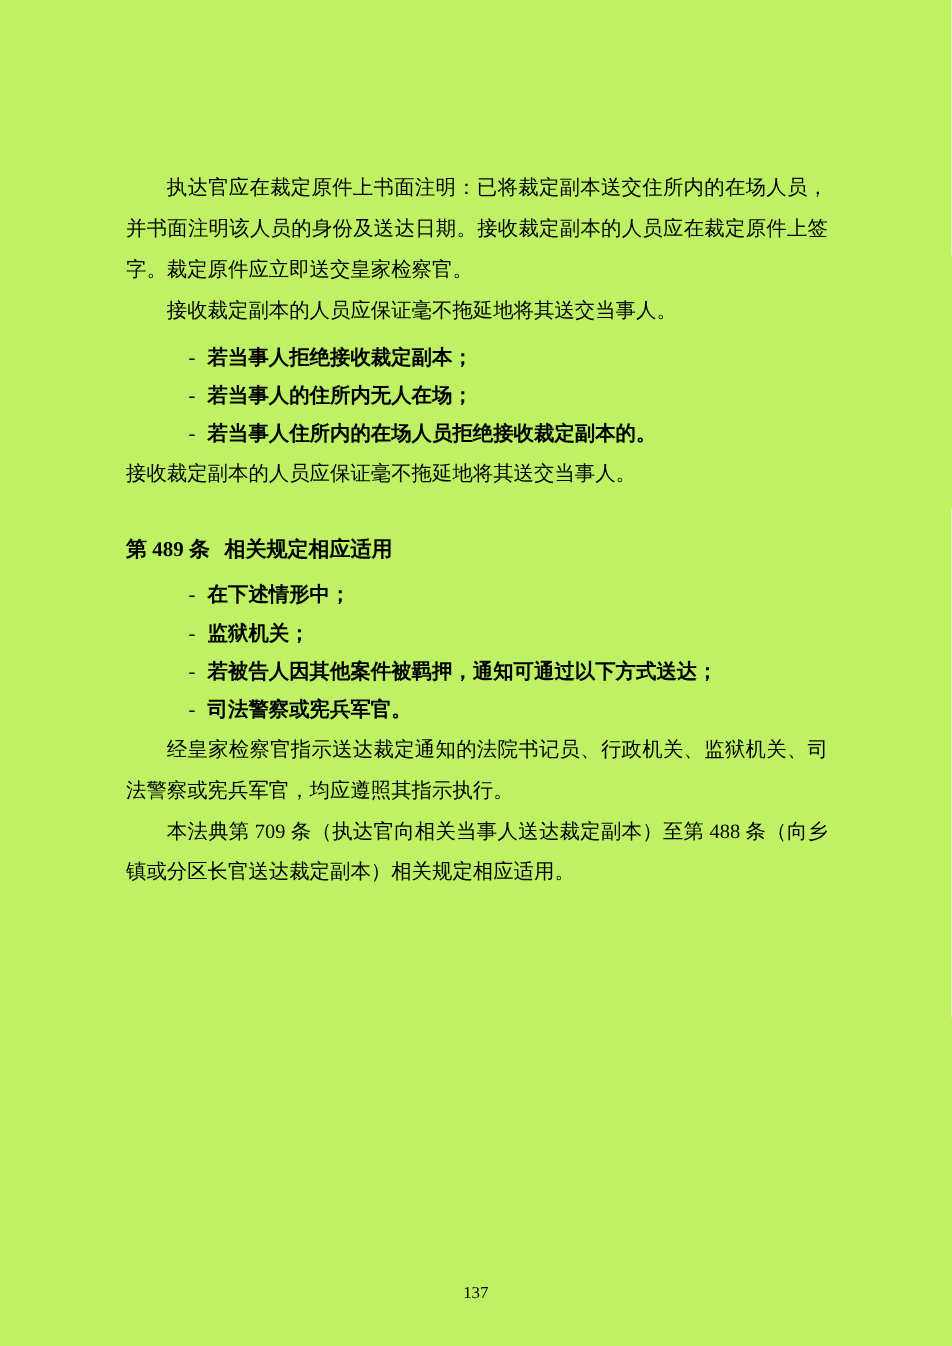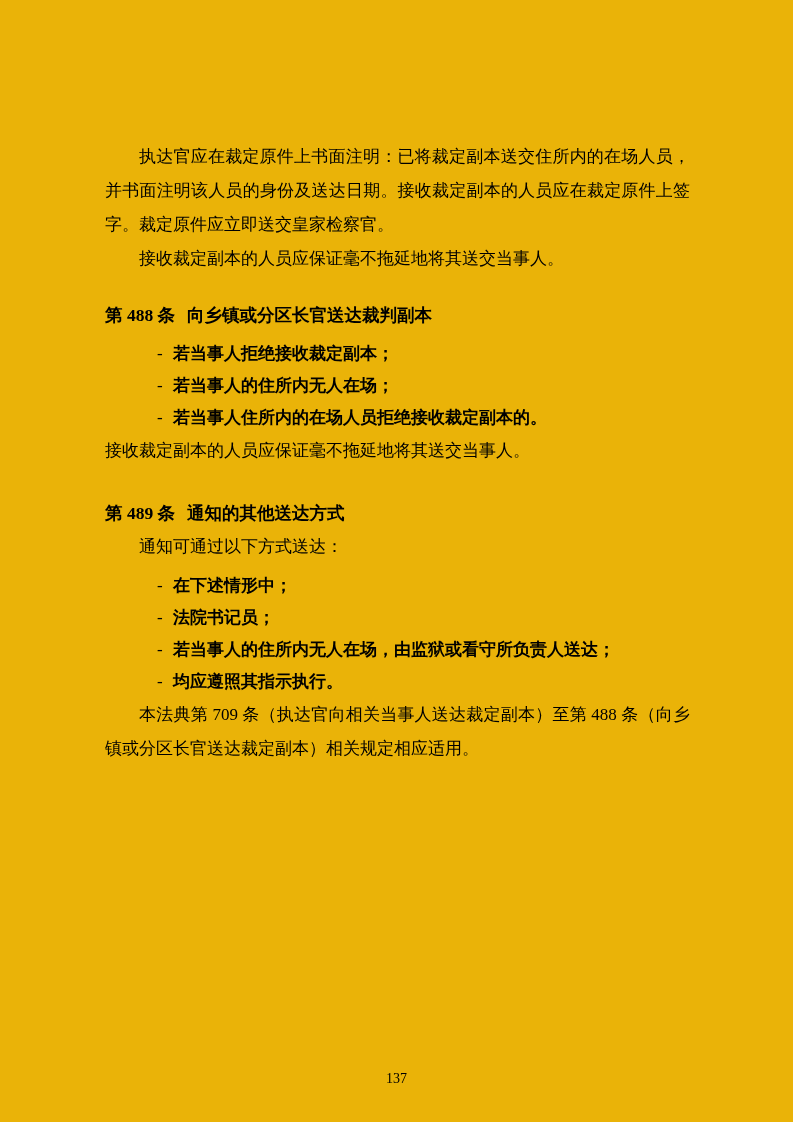--- a/index.html
+++ b/index.html
@@ -4,21 +4,21 @@
 <style>
   html, body {
     margin: 0;
     padding: 0;
     background: #ffffff;
   }
   .page {
     position: relative;
     width: 793px;
     height: 1122px;
-    background: #eab308;
+    background: #bef264;
     color: #000000;
     font-family: "Liberation Serif", "DejaVu Serif", serif;
     overflow: hidden;
   }
   .content {
     position: absolute;
     left: 105px;
     top: 140px;
     width: 585px;
     font-size: 17px;
@@ -71,61 +71,60 @@
 </style>
 </head>
 <body>
 
 <div class="page">
   <div class="content">
 
     <p class="para indent">执达官应在裁定原件上书面注明：已将裁定副本送交住所内的在场人员，并书面注明该人员的身份及送达日期。接收裁定副本的人员应在裁定原件上签字。裁定原件应立即送交皇家检察官。</p>
     <p class="para indent">接收裁定副本的人员应保证毫不拖延地将其送交当事人。</p>
 
-    <h2 class="heading"><span class="heading-number">第 488 条</span><span class="heading-title">向乡镇或分区长官送达裁判副本</span></h2>
 
 
     <div class="bullets">
       <div class="bullet">
         <span class="marker">-</span>
         <span class="btext">若当事人拒绝接收裁定副本；</span>
       </div>
       <div class="bullet">
         <span class="marker">-</span>
         <span class="btext">若当事人的住所内无人在场；</span>
       </div>
       <div class="bullet">
         <span class="marker">-</span>
         <span class="btext">若当事人住所内的在场人员拒绝接收裁定副本的。</span>
       </div>
     </div>
 
     <p class="para">接收裁定副本的人员应保证毫不拖延地将其送交当事人。</p>
 
-    <h2 class="heading heading-489"><span class="heading-number">第 489 条</span><span class="heading-title">通知的其他送达方式</span></h2>
+    <h2 class="heading heading-489"><span class="heading-number">第 489 条</span><span class="heading-title">相关规定相应适用</span></h2>
 
-    <p class="para indent">通知可通过以下方式送达：</p>
 
     <div class="bullets">
       <div class="bullet">
         <span class="marker">-</span>
         <span class="btext">在下述情形中；</span>
       </div>
       <div class="bullet">
         <span class="marker">-</span>
-        <span class="btext">法院书记员；</span>
+        <span class="btext">监狱机关；</span>
       </div>
       <div class="bullet">
         <span class="marker">-</span>
-        <span class="btext">若当事人的住所内无人在场，由监狱或看守所负责人送达；</span>
+        <span class="btext">若被告人因其他案件被羁押，通知可通过以下方式送达；</span>
       </div>
       <div class="bullet">
         <span class="marker">-</span>
-        <span class="btext">均应遵照其指示执行。</span>
+        <span class="btext">司法警察或宪兵军官。</span>
       </div>
     </div>
 
+    <p class="para indent">经皇家检察官指示送达裁定通知的法院书记员、行政机关、监狱机关、司法警察或宪兵军官，均应遵照其指示执行。</p>
     <p class="para indent">本法典第 709 条（执达官向相关当事人送达裁定副本）至第 488 条（向乡镇或分区长官送达裁定副本）相关规定相应适用。</p>
 
   </div>
 
   <div class="page-number">137</div>
 </div>
 
 </body></html>

